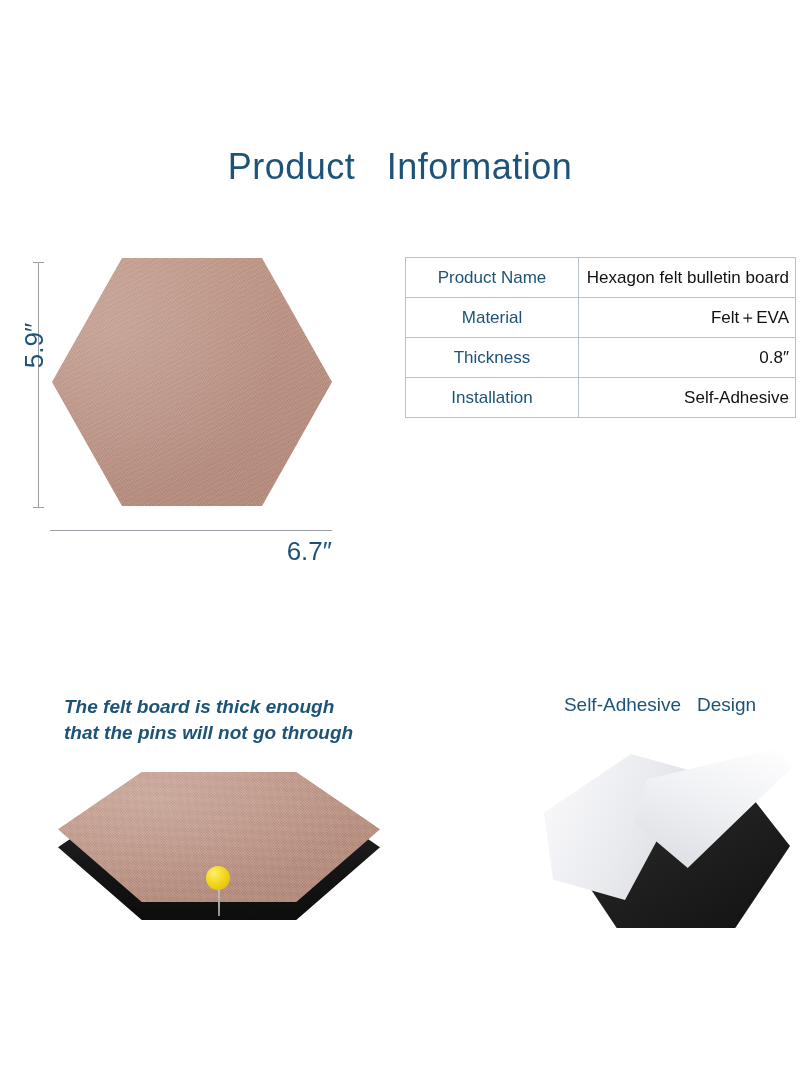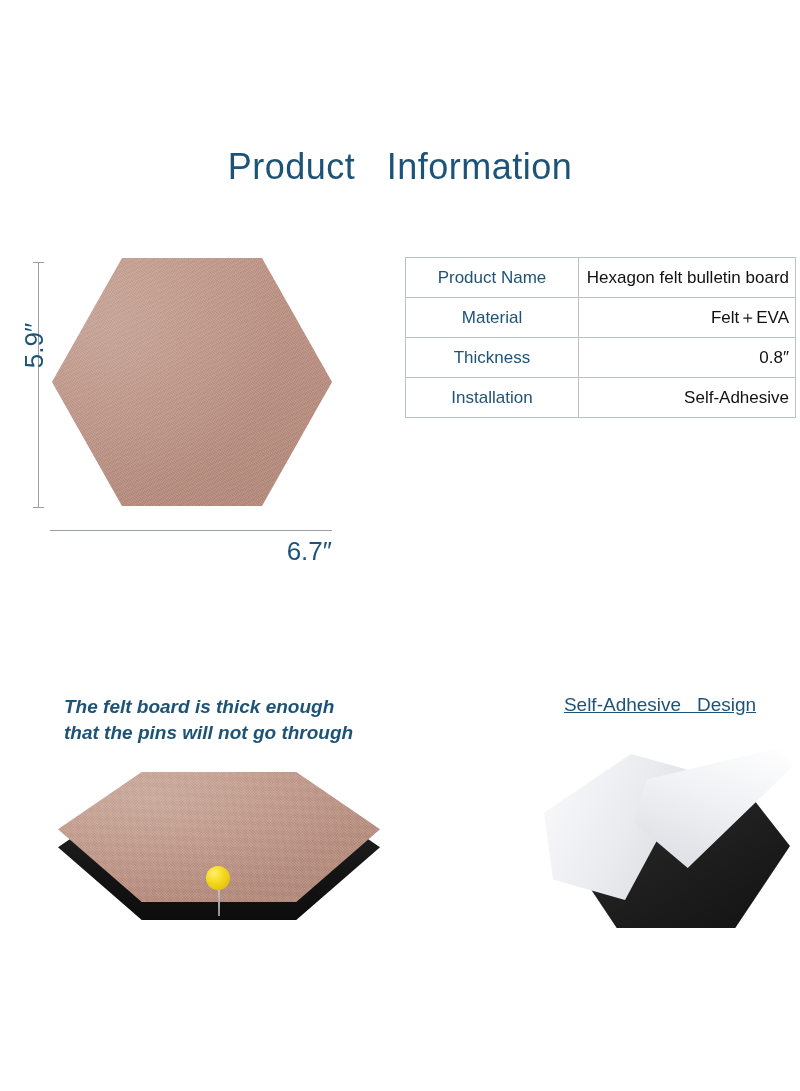--- a/index.html
+++ b/index.html
@@ -148,21 +148,20 @@
   .caption-right {
     position: absolute;
     left: 520px;
     top: 694px;
     width: 280px;
     text-align: center;
     font-size: 19px;
     font-weight: 400;
     color: #1d5377;
     white-space: pre;
-    text-decoration: underline;
   }
 
   
   .photo-pin {
     position: absolute;
     left: 58px;
     top: 772px;
     width: 322px;
     height: 165px;
   }

